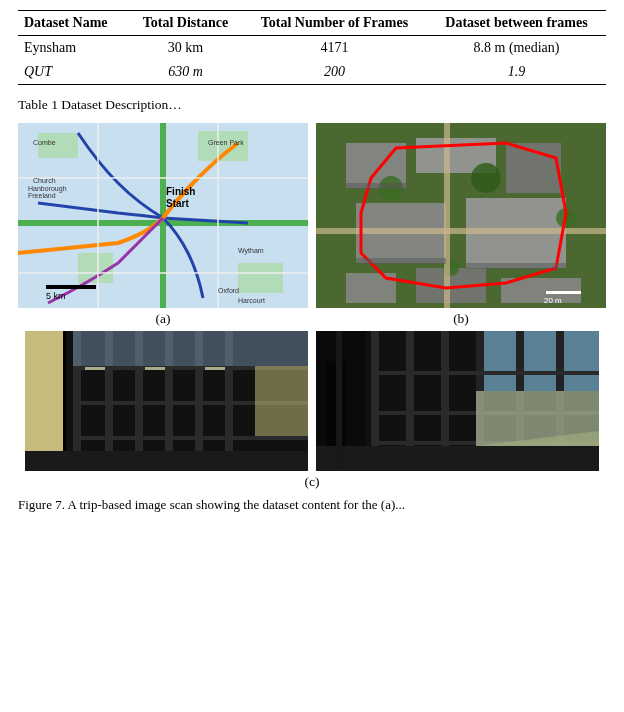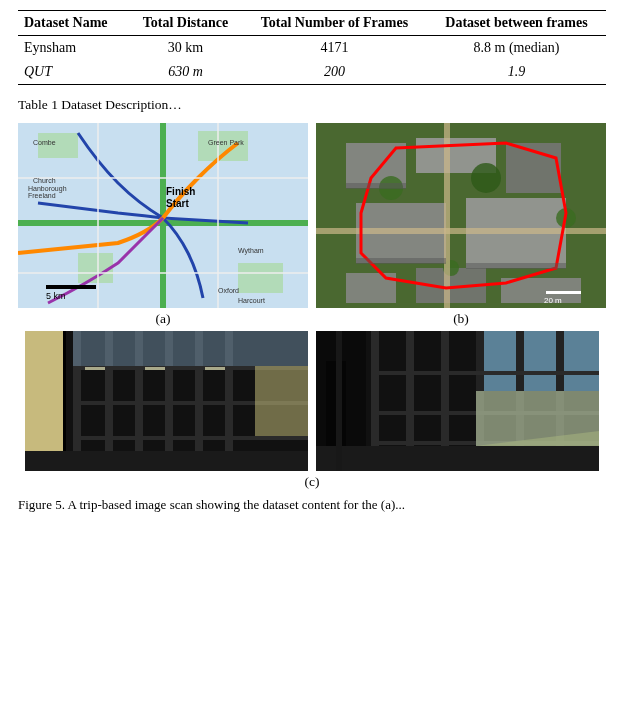--- a/index.html
+++ b/index.html
@@ -320,13 +320,13 @@
 
           <rect x="10" y="30" width="20" height="85" fill="#050505"></rect>
           <rect x="20" y="0" width="6" height="140" fill="#181818"></rect>
         </svg>
       </div>
     </div>
     <div class="img-label">(c)</div>
   </div>
 </div>
 
-<div class="figure-caption">Figure 5. A trip-based image scan showing the dataset content for the (a)...</div>
+<div class="figure-caption">Figure 7. A trip-based image scan showing the dataset content for the (a)...</div>
 
 </body></html>

